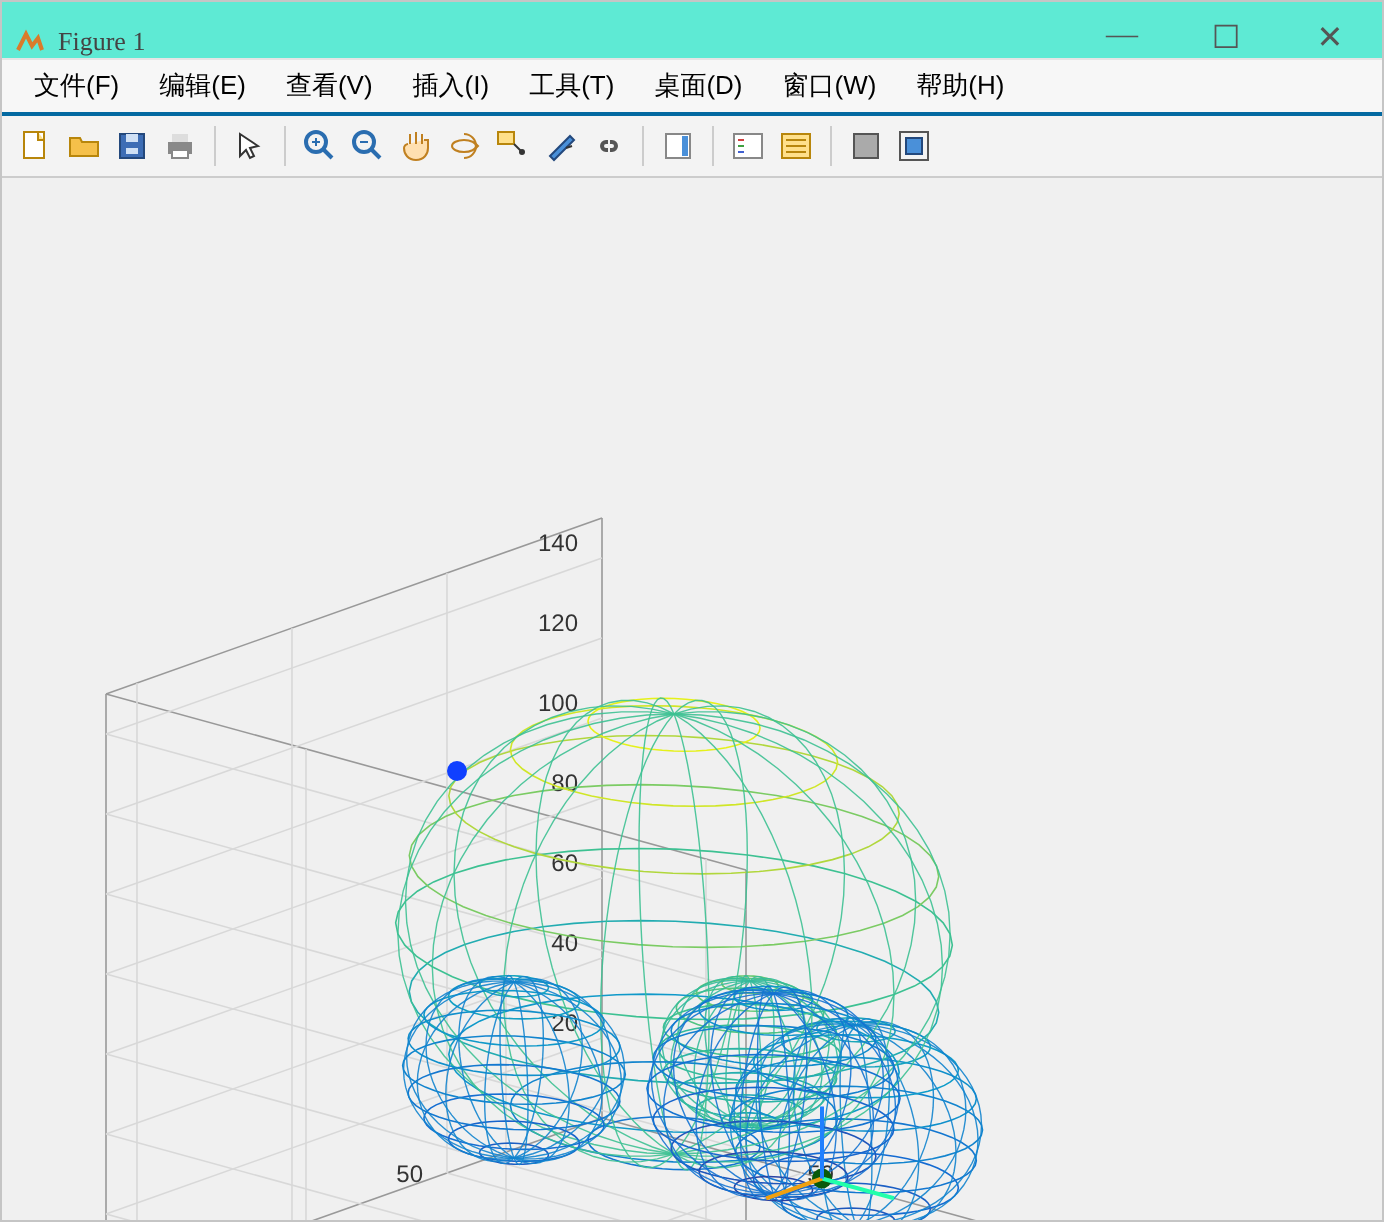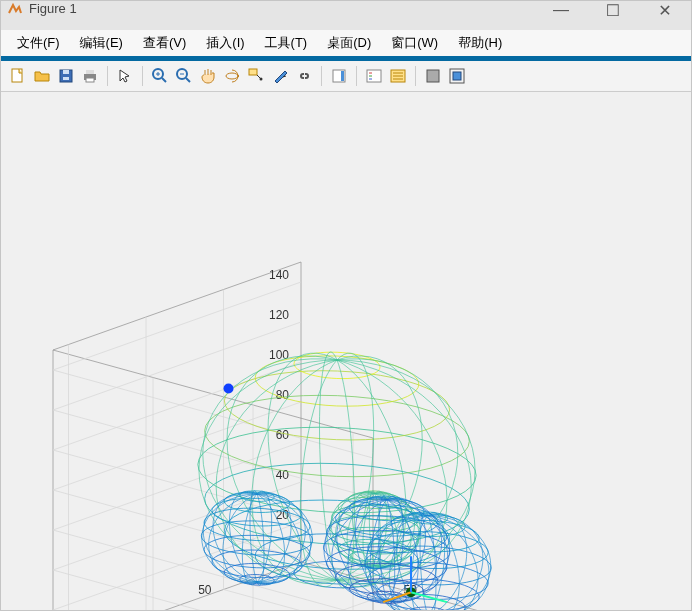--- a/index.html
+++ b/index.html
@@ -1,22 +1,22 @@
 <!DOCTYPE html>
 <html><head>
 <meta charset="utf-8">
 <style>
   html, body { margin: 0; padding: 0; font-family: "Microsoft YaHei", Arial, sans-serif; font-size: 13px; background: #fff; }
   .window { width: 692px; height: 611px; box-sizing: border-box; display: flex; flex-direction: column; border: 1px solid #c5c5c5; }
-  .titlebar { height: 28px; display: flex; align-items: flex-start; padding: 0 6px; background: #e5e5e5; border-bottom: 1px solid #e5e5e5; color: #444; }
+  .titlebar { height: 28px; display: flex; align-items: flex-end; padding: 0 6px; background: #5eead4; border-bottom: 1px solid #e5e5e5; color: #444; font-family: Liberation Serif, serif; }
   .titlebar .app-icon { width: 16px; height: 16px; margin-right: 6px; display: inline-flex; align-items: center; justify-content: center;}
   .titlebar .title { flex: 1; }
   .win-btns { display: flex; gap: 12px; color: #555; }
   .win-btn { width: 40px; text-align: center; cursor: pointer; font-size: 16px; }
-  .menubar { height: 26px; background: #f7f7f7; display: flex; align-items: center; padding: 0 8px; gap: 4px; border-bottom: 5px solid #0369a1; }
+  .menubar { height: 26px; background: #f7f7f7; display: flex; align-items: center; padding: 0 8px; gap: 4px; border-bottom: 2px solid #0369a1; }
   .menu-item { padding: 2px 8px; cursor: pointer; }
   .toolbar { height: 30px; background: #f3f3f3; border-bottom: 1px solid #ccc; display: flex; align-items: center; padding: 0 6px; gap: 2px; }
   .tool-btn { width: 22px; height: 22px; display: inline-flex; align-items:center; justify-content:center; cursor: pointer; border-radius: 2px; }
   .tool-btn svg { width: 18px; height: 18px; }
   .tool-sep { width: 1px; height: 20px; background: #ccc; margin: 0 4px; }
   .plot-area { flex: 1; background: #f0f0f0; position: relative; overflow: hidden; }
   .plot-svg { display:block; }
   .axis-label { font: 12px Arial; fill: #333; }
 </style>
 </head>

